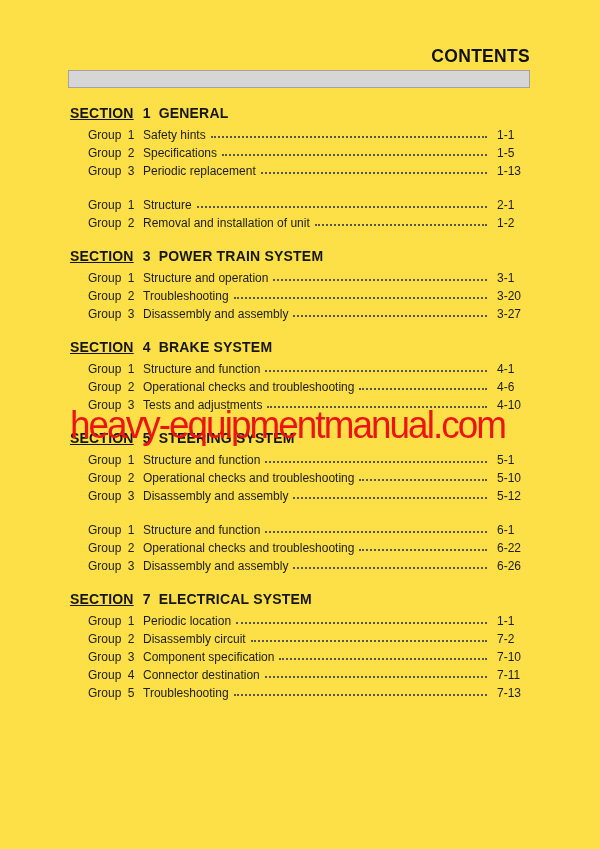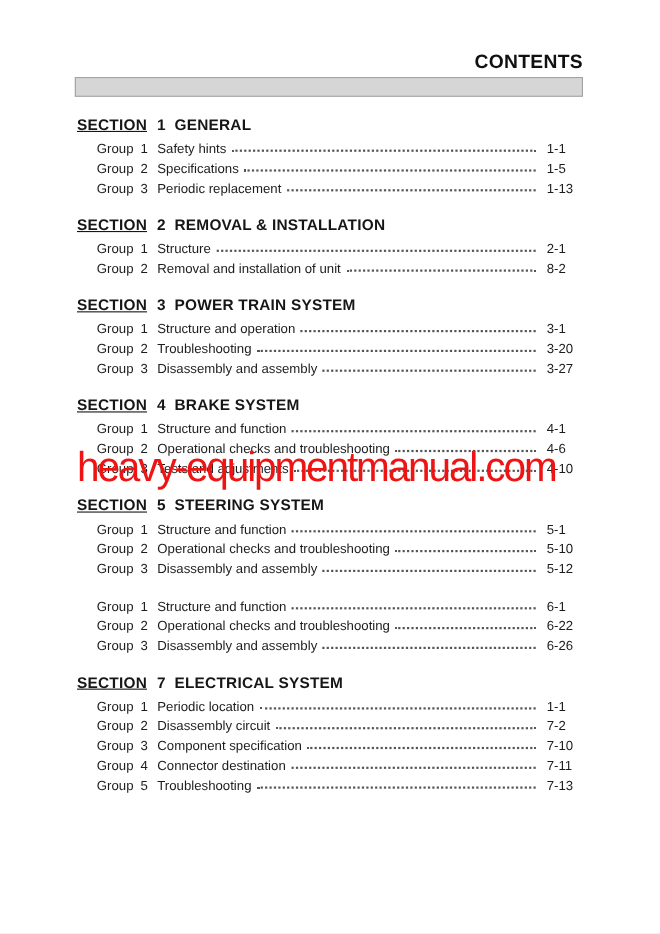--- a/index.html
+++ b/index.html
@@ -1,21 +1,21 @@
 <!DOCTYPE html>
 <html><head>
 <meta charset="utf-8">
 <style>
   html, body { margin: 0; padding: 0; background: #888; }
   .page {
     position: relative;
     width: 600px;
     height: 849px;
     margin: 0 auto;
-    background: #ffffff;
+    background: #fde047;
     font-family: "Liberation Sans", sans-serif;
     color: #1c1c1c;
     overflow: hidden;
   }
   .contents-title {
     position: absolute;
     top: 46px;
     right: 70px;
     font-size: 17.5px;
     font-weight: 700;
@@ -116,34 +116,33 @@
         </div>
         <div class="group-row">
           <span class="g-label">Group</span>
           <span class="g-num">3</span>
           <span class="g-title">Periodic replacement</span>
           <span class="g-leader"></span>
           <span class="g-page">1-13</span>
         </div>
       </div>
       <div class="section">
-        <div class="section-title"><span class="sec-label">SECTION</span><span class="sec-num">2</span><span class="sec-name">REMOVAL &amp; INSTALLATION</span></div>
         <div class="group-row">
           <span class="g-label">Group</span>
           <span class="g-num">1</span>
           <span class="g-title">Structure</span>
           <span class="g-leader"></span>
           <span class="g-page">2-1</span>
         </div>
         <div class="group-row">
           <span class="g-label">Group</span>
           <span class="g-num">2</span>
           <span class="g-title">Removal and installation of unit</span>
           <span class="g-leader"></span>
-          <span class="g-page">8-2</span>
+          <span class="g-page">1-2</span>
         </div>
       </div>
       <div class="section">
         <div class="section-title"><span class="sec-label">SECTION</span><span class="sec-num">3</span><span class="sec-name">POWER TRAIN SYSTEM</span></div>
         <div class="group-row">
           <span class="g-label">Group</span>
           <span class="g-num">1</span>
           <span class="g-title">Structure and operation</span>
           <span class="g-leader"></span>
           <span class="g-page">3-1</span>

